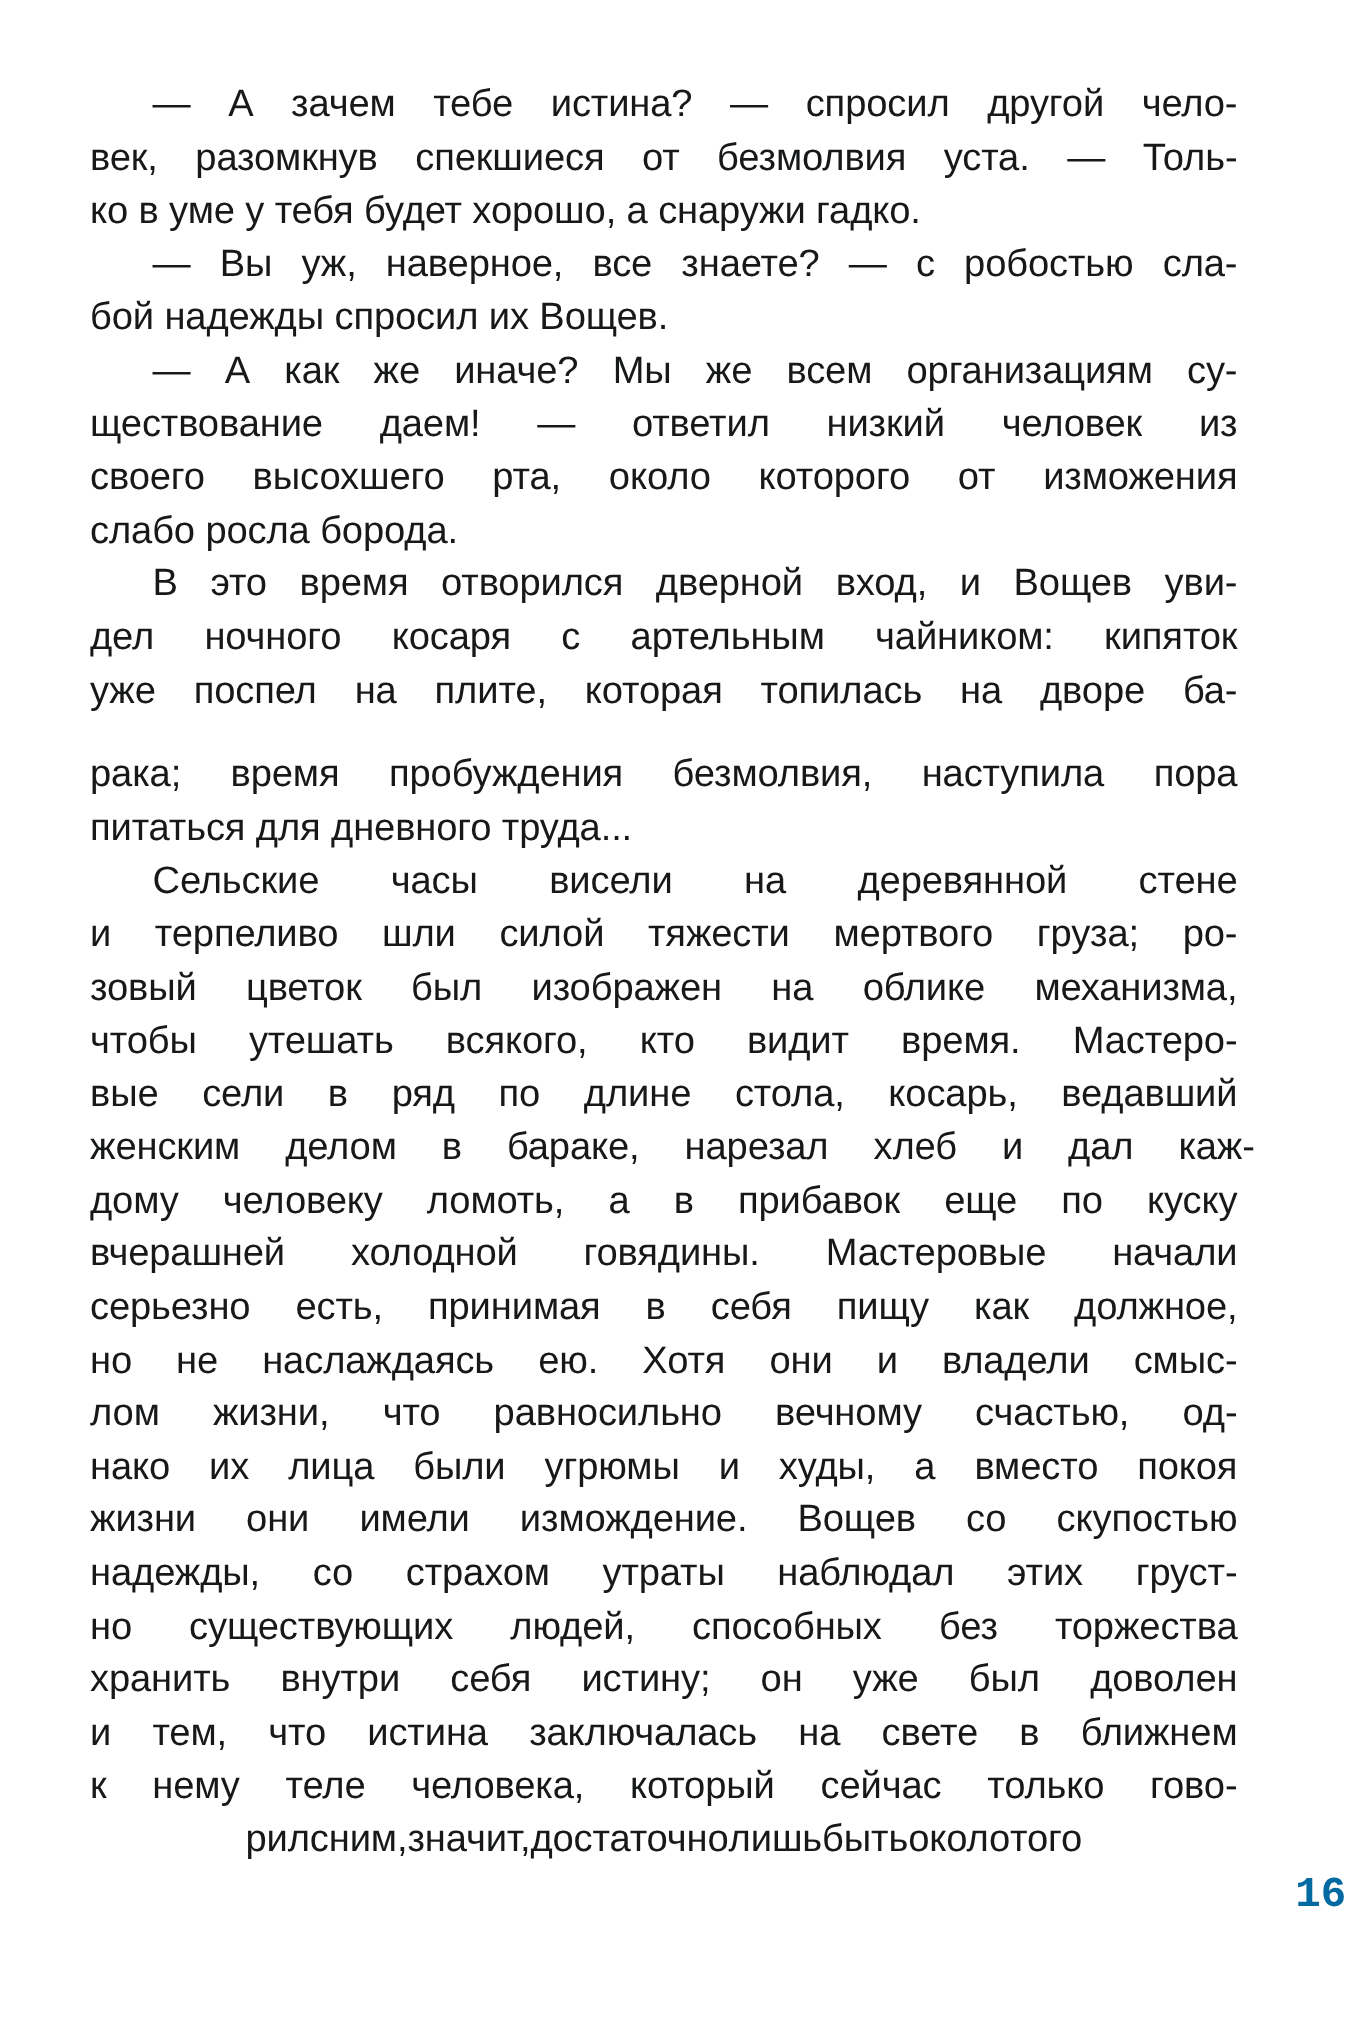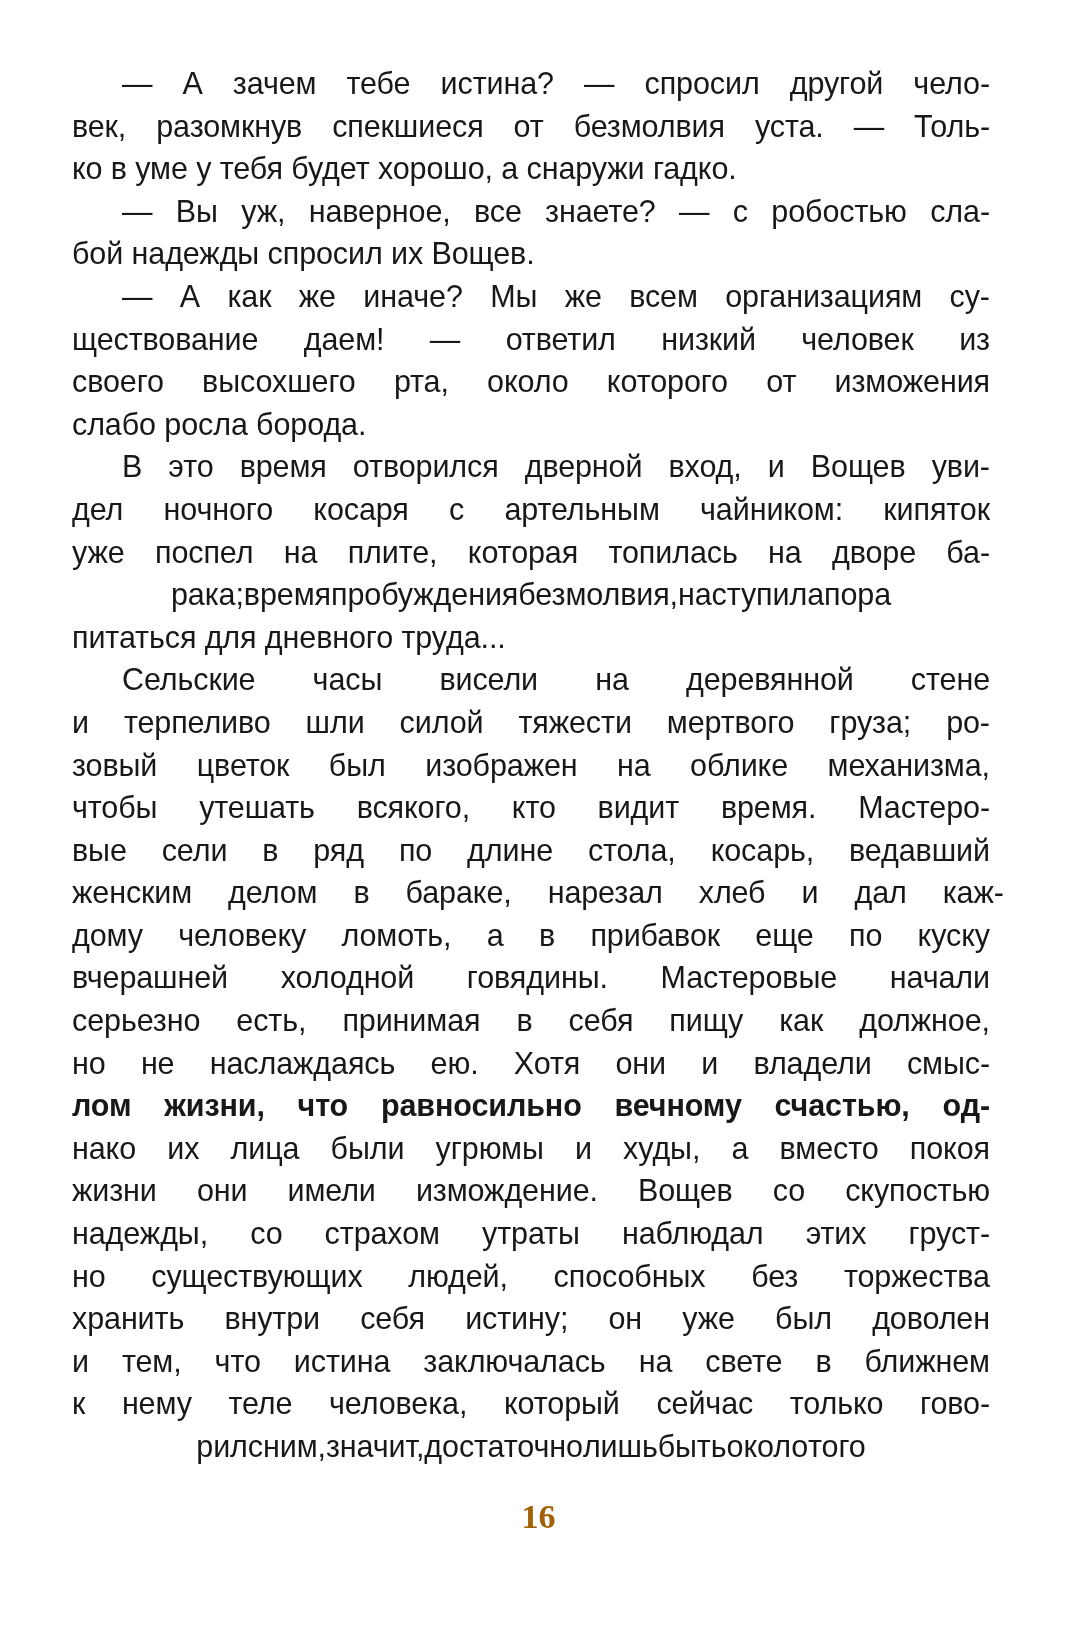--- a/index.html
+++ b/index.html
@@ -40,23 +40,23 @@
   .ln.j > span { white-space: pre; }
   
   .ln.last { display: block; }
   .indent { display: inline-block; width: 50px; }
 
   .page-number {
     position: absolute;
     left: 0;
     right: 0;
     top: 1498px;
-    text-align: center;
-    color: #a16207;
-    font-family: Liberation Serif, serif;
+    text-align: right;
+    color: #0369a1;
+    font-family: Liberation Mono, monospace;
     font-size: 34px;
     font-weight: 700;
     letter-spacing: 0px;
   }
 </style>
 </head>
 <body>
 
 <div class="page">
 
@@ -77,36 +77,36 @@
       <div class="ln j"><span class="indent"></span><span style="display: flex; flex: 1 1 0%; justify-content: space-between;"><span>—</span><span>А</span><span>как</span><span>же</span><span>иначе?</span><span>Мы</span><span>же</span><span>всем</span><span>организациям</span><span>су-</span></span></div>
       <div class="ln j"><span style="display: flex; flex: 1 1 0%; justify-content: space-between;"><span>ществование</span><span>даем!</span><span>—</span><span>ответил</span><span>низкий</span><span>человек</span><span>из</span></span></div>
       <div class="ln j"><span style="display: flex; flex: 1 1 0%; justify-content: space-between;"><span>своего</span><span>высохшего</span><span>рта,</span><span>около</span><span>которого</span><span>от</span><span>изможения</span></span></div>
       <div class="ln last">слабо росла борода.</div>
     </div>
 
     <div>
       <div class="ln j"><span class="indent"></span><span style="display: flex; flex: 1 1 0%; justify-content: space-between;"><span>В</span><span>это</span><span>время</span><span>отворился</span><span>дверной</span><span>вход,</span><span>и</span><span>Вощев</span><span>уви-</span></span></div>
       <div class="ln j"><span style="display: flex; flex: 1 1 0%; justify-content: space-between;"><span>дел</span><span>ночного</span><span>косаря</span><span>с</span><span>артельным</span><span>чайником:</span><span>кипяток</span></span></div>
       <div class="ln j"><span style="display: flex; flex: 1 1 0%; justify-content: space-between;"><span>уже</span><span>поспел</span><span>на</span><span>плите,</span><span>которая</span><span>топилась</span><span>на</span><span>дворе</span><span>ба-</span></span></div>
-      <div class="ln j"><span style="display: flex; flex: 1 1 0%; justify-content: center;"><span>рака;</span><span>время</span><span>пробуждения</span><span>безмолвия,</span><span>наступила</span><span>пора</span></span></div>
+      <div class="ln j"><span style="display: flex; flex: 1 1 0%; justify-content: space-between; margin-top: 25px;"><span>рака;</span><span>время</span><span>пробуждения</span><span>безмолвия,</span><span>наступила</span><span>пора</span></span></div>
       <div class="ln last">питаться для дневного труда...</div>
     </div>
 
     <div>
       <div class="ln j"><span class="indent"></span><span style="display: flex; flex: 1 1 0%; justify-content: space-between;"><span>Сельские</span><span>часы</span><span>висели</span><span>на</span><span>деревянной</span><span>стене</span></span></div>
       <div class="ln j"><span style="display: flex; flex: 1 1 0%; justify-content: space-between;"><span>и</span><span>терпеливо</span><span>шли</span><span>силой</span><span>тяжести</span><span>мертвого</span><span>груза;</span><span>ро-</span></span></div>
       <div class="ln j"><span style="display: flex; flex: 1 1 0%; justify-content: space-between;"><span>зовый</span><span>цветок</span><span>был</span><span>изображен</span><span>на</span><span>облике</span><span>механизма,</span></span></div>
       <div class="ln j"><span style="display: flex; flex: 1 1 0%; justify-content: space-between;"><span>чтобы</span><span>утешать</span><span>всякого,</span><span>кто</span><span>видит</span><span>время.</span><span>Мастеро-</span></span></div>
       <div class="ln j"><span style="display: flex; flex: 1 1 0%; justify-content: space-between;"><span>вые</span><span>сели</span><span>в</span><span>ряд</span><span>по</span><span>длине</span><span>стола,</span><span>косарь,</span><span>ведавший</span></span></div>
       <div class="ln j"><span style="display: flex; flex: 1 1 0%; justify-content: space-between; gap: 36px;"><span>женским</span><span>делом</span><span>в</span><span>бараке,</span><span>нарезал</span><span>хлеб</span><span>и</span><span>дал</span><span>каж-</span></span></div>
       <div class="ln j"><span style="display: flex; flex: 1 1 0%; justify-content: space-between;"><span>дому</span><span>человеку</span><span>ломоть,</span><span>а</span><span>в</span><span>прибавок</span><span>еще</span><span>по</span><span>куску</span></span></div>
       <div class="ln j"><span style="display: flex; flex: 1 1 0%; justify-content: space-between;"><span>вчерашней</span><span>холодной</span><span>говядины.</span><span>Мастеровые</span><span>начали</span></span></div>
       <div class="ln j"><span style="display: flex; flex: 1 1 0%; justify-content: space-between;"><span>серьезно</span><span>есть,</span><span>принимая</span><span>в</span><span>себя</span><span>пищу</span><span>как</span><span>должное,</span></span></div>
       <div class="ln j"><span style="display: flex; flex: 1 1 0%; justify-content: space-between;"><span>но</span><span>не</span><span>наслаждаясь</span><span>ею.</span><span>Хотя</span><span>они</span><span>и</span><span>владели</span><span>смыс-</span></span></div>
-      <div class="ln j"><span style="display: flex; flex: 1 1 0%; justify-content: space-between; font-weight: bold;"><span>лом</span><span>жизни,</span><span>что</span><span>равносильно</span><span>вечному</span><span>счастью,</span><span>од-</span></span></div>
+      <div class="ln j"><span style="display: flex; flex: 1 1 0%; justify-content: space-between;"><span>лом</span><span>жизни,</span><span>что</span><span>равносильно</span><span>вечному</span><span>счастью,</span><span>од-</span></span></div>
       <div class="ln j"><span style="display: flex; flex: 1 1 0%; justify-content: space-between;"><span>нако</span><span>их</span><span>лица</span><span>были</span><span>угрюмы</span><span>и</span><span>худы,</span><span>а</span><span>вместо</span><span>покоя</span></span></div>
       <div class="ln j"><span style="display: flex; flex: 1 1 0%; justify-content: space-between;"><span>жизни</span><span>они</span><span>имели</span><span>измождение.</span><span>Вощев</span><span>со</span><span>скупостью</span></span></div>
       <div class="ln j"><span style="display: flex; flex: 1 1 0%; justify-content: space-between;"><span>надежды,</span><span>со</span><span>страхом</span><span>утраты</span><span>наблюдал</span><span>этих</span><span>груст-</span></span></div>
       <div class="ln j"><span style="display: flex; flex: 1 1 0%; justify-content: space-between;"><span>но</span><span>существующих</span><span>людей,</span><span>способных</span><span>без</span><span>торжества</span></span></div>
       <div class="ln j"><span style="display: flex; flex: 1 1 0%; justify-content: space-between;"><span>хранить</span><span>внутри</span><span>себя</span><span>истину;</span><span>он</span><span>уже</span><span>был</span><span>доволен</span></span></div>
       <div class="ln j"><span style="display: flex; flex: 1 1 0%; justify-content: space-between;"><span>и</span><span>тем,</span><span>что</span><span>истина</span><span>заключалась</span><span>на</span><span>свете</span><span>в</span><span>ближнем</span></span></div>
       <div class="ln j"><span style="display: flex; flex: 1 1 0%; justify-content: space-between;"><span>к</span><span>нему</span><span>теле</span><span>человека,</span><span>который</span><span>сейчас</span><span>только</span><span>гово-</span></span></div>
       <div class="ln j"><span style="display: flex; flex: 1 1 0%; justify-content: center;"><span>рил</span><span>с</span><span>ним,</span><span>значит,</span><span>достаточно</span><span>лишь</span><span>быть</span><span>около</span><span>того</span></span></div>
     </div>
 

